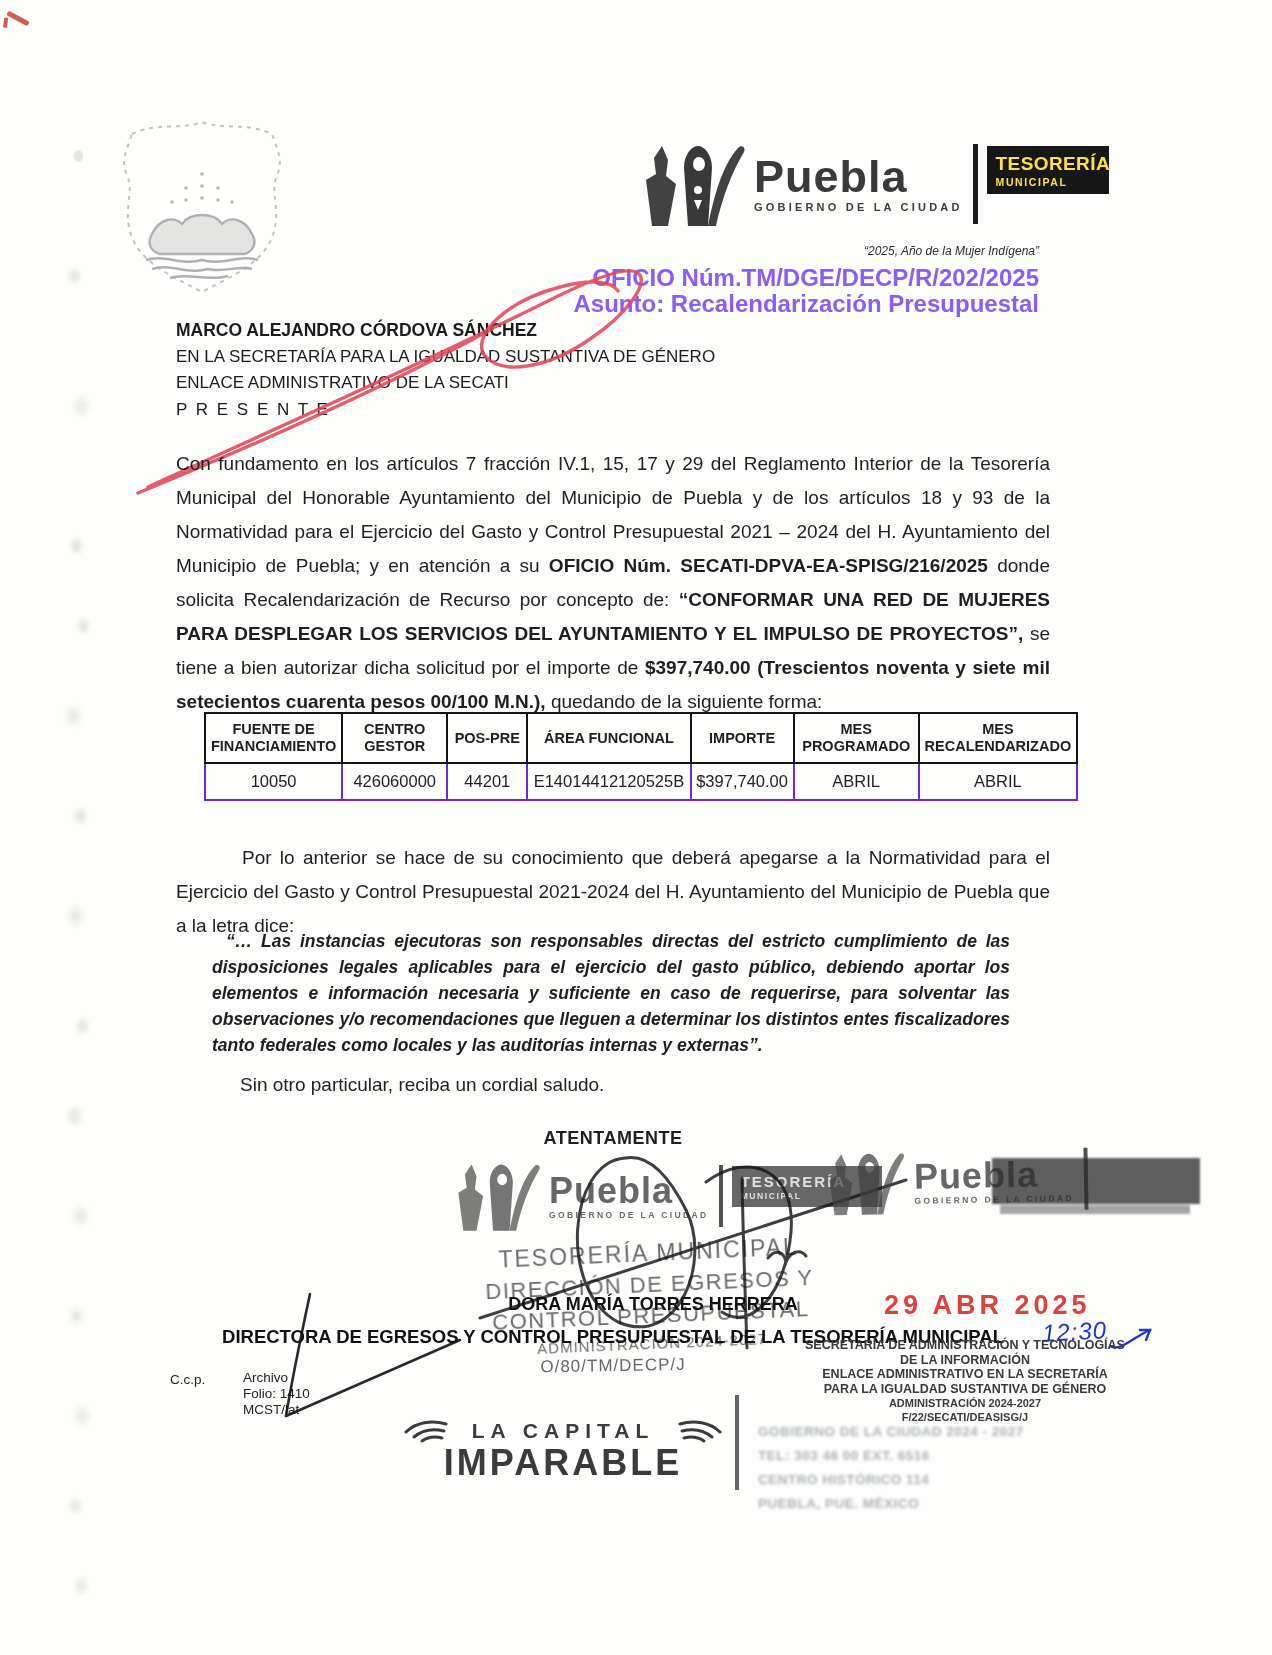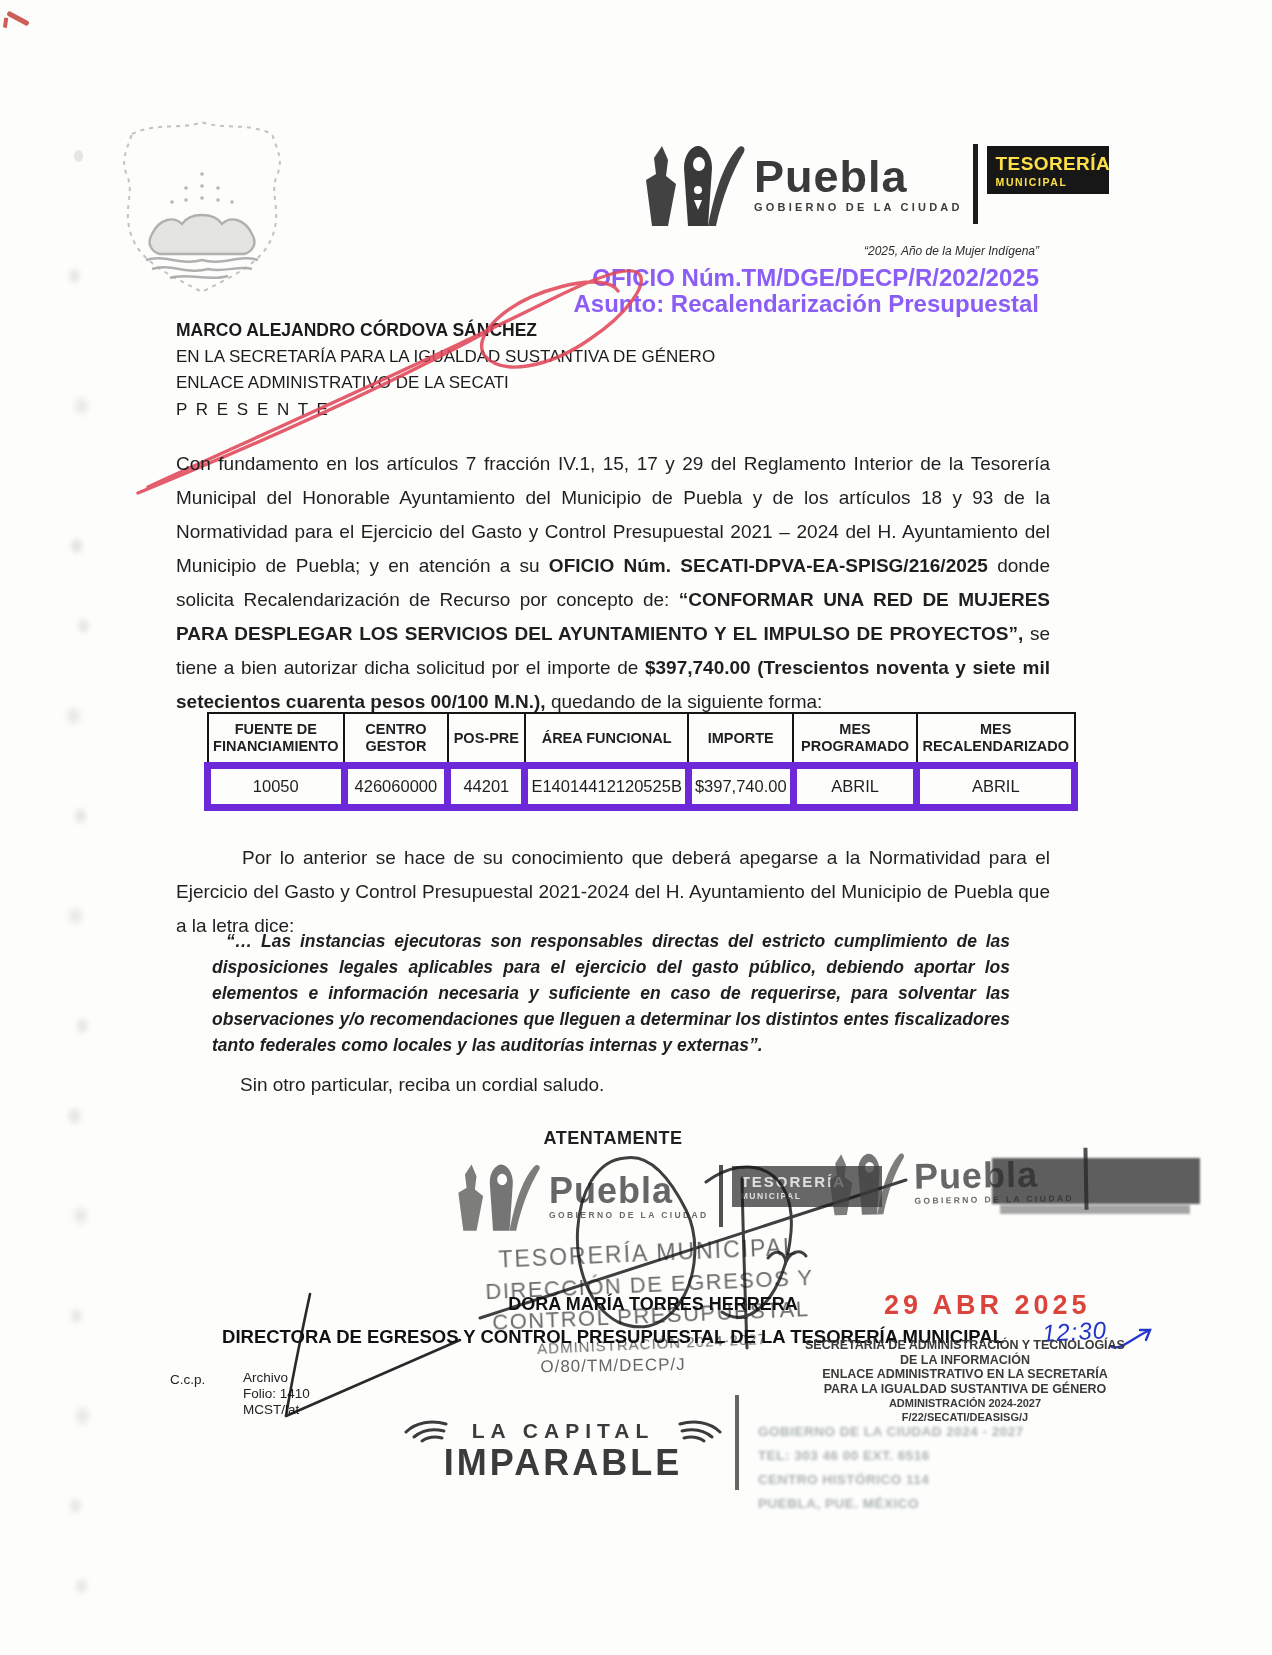--- a/index.html
+++ b/index.html
@@ -54,21 +54,21 @@
 
   
   .addressee{position:absolute;left:176px;top:317px;font-size:17px;line-height:26.5px;color:#1b1b1b;}
   .addressee .a-name{font-weight:700;font-size:17.5px;}
   .addressee .a-sal{letter-spacing:2px;}
 
   
   .p1{position:absolute;left:176px;top:447px;width:874px;font-size:19px;line-height:34px;text-align:justify;}
   .budget-table{position:absolute;left:176px;top:712px;width:874px;border-collapse:collapse;margin-left:28px;}
   .budget-table th{border:2px solid #141414;font-size:14.5px;line-height:17px;padding:7px 3px;font-weight:700;text-align:center;}
-  .budget-table td{border:7px solid #6d28d9;font-size:16.5px;padding:8px 3px;text-align:center;}
+  .budget-table td{border:2px solid #6d28d9;font-size:16.5px;padding:8px 3px;text-align:center;}
   .p2{position:absolute;left:176px;top:822px;width:874px;font-size:19px;line-height:34px;text-align:justify;text-indent:66px;margin-top:19px;}
   .quote{position:absolute;left:212px;top:928px;width:798px;font-size:17.5px;line-height:26px;
          font-weight:700;font-style:italic;text-align:justify;text-indent:14px;}
   .closing{position:absolute;left:240px;top:1074px;font-size:19px;}
   .atent{position:absolute;left:176px;top:1128px;width:874px;text-align:center;font-weight:700;font-size:18px;letter-spacing:.5px;}
   .placedate{position:absolute;left:176px;top:1156px;width:874px;text-align:center;font-weight:700;font-size:19px;}
 
   
   .sig-red{position:absolute;left:120px;top:225px;}
 

